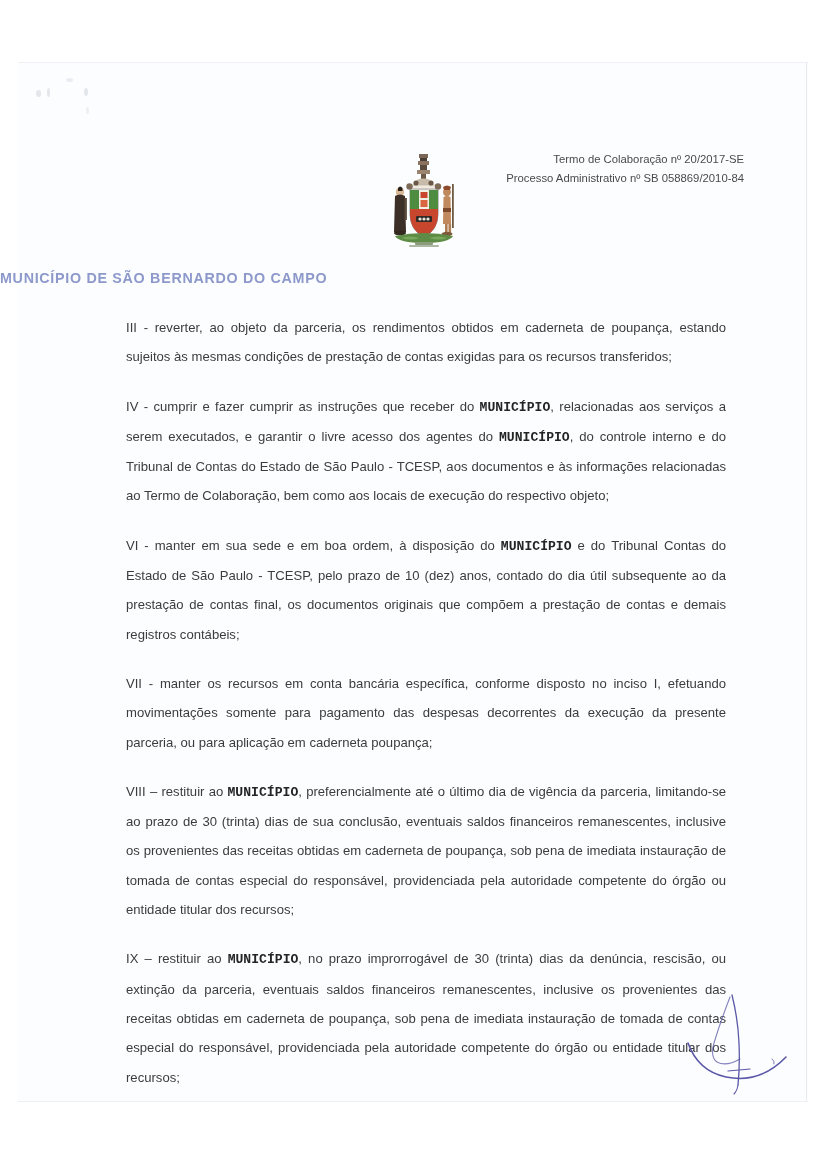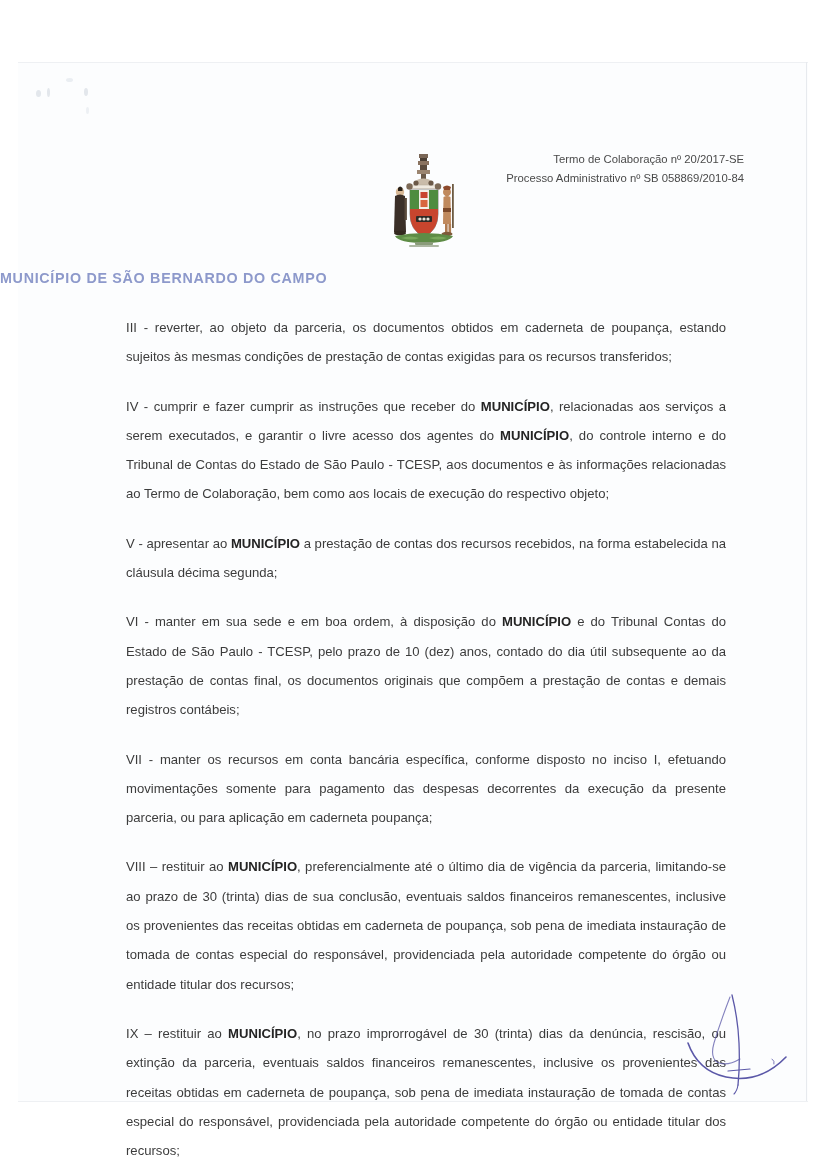--- a/index.html
+++ b/index.html
@@ -109,21 +109,21 @@
   }
   p.clause {
     margin: 0 0 20px 0;
     font-size: 13.1px;
     line-height: 29.3px;
     color: #3c3c3c;
     text-align: justify;
     text-justify: inter-word;
   }
   p.clause:last-child { margin-bottom: 0; }
-  p.clause b { font-weight: bold; color: #242424; }
+  p.clause b { font-weight: bold; color: #242424; font-family: Liberation Mono, monospace; }
 
   
   .signature {
     position: absolute;
     left: 668px;
     top: 985px;
     width: 130px;
     height: 120px;
     pointer-events: none;
   }
@@ -200,23 +200,22 @@
   </div>
 
   <div class="header-block">
     <div class="header-line">Termo de Colaboração nº 20/2017-SE</div>
     <div class="header-line">Processo Administrativo nº SB 058869/2010-84</div>
   </div>
 
   <div class="doc-title">MUNICÍPIO DE SÃO BERNARDO DO CAMPO</div>
 
   <div class="body-col">
-    <p class="clause">III - reverter, ao objeto da parceria, os documentos obtidos em caderneta de poupança, estando sujeitos às mesmas condições de prestação de contas exigidas para os recursos transferidos;</p>
+    <p class="clause">III - reverter, ao objeto da parceria, os rendimentos obtidos em caderneta de poupança, estando sujeitos às mesmas condições de prestação de contas exigidas para os recursos transferidos;</p>
     <p class="clause">IV - cumprir e fazer cumprir as instruções que receber do <b>MUNICÍPIO</b>, relacionadas aos serviços a serem executados, e garantir o livre acesso dos agentes do <b>MUNICÍPIO</b>, do controle interno e do Tribunal de Contas do Estado de São Paulo - TCESP, aos documentos e às informações relacionadas ao Termo de Colaboração, bem como aos locais de execução do respectivo objeto;</p>
-    <p class="clause">V - apresentar ao <b>MUNICÍPIO</b> a prestação de contas dos recursos recebidos, na forma estabelecida na cláusula décima segunda;</p>
     <p class="clause">VI - manter em sua sede e em boa ordem, à disposição do <b>MUNICÍPIO</b> e do Tribunal Contas do Estado de São Paulo - TCESP, pelo prazo de 10 (dez) anos, contado do dia útil subsequente ao da prestação de contas final, os documentos originais que compõem a prestação de contas e demais registros contábeis;</p>
     <p class="clause">VII - manter os recursos em conta bancária específica, conforme disposto no inciso I, efetuando movimentações somente para pagamento das despesas decorrentes da execução da presente parceria, ou para aplicação em caderneta poupança;</p>
     <p class="clause">VIII – restituir ao <b>MUNICÍPIO</b>, preferencialmente até o último dia de vigência da parceria, limitando-se ao prazo de 30 (trinta) dias de sua conclusão, eventuais saldos financeiros remanescentes, inclusive os provenientes das receitas obtidas em caderneta de poupança, sob pena de imediata instauração de tomada de contas especial do responsável, providenciada pela autoridade competente do órgão ou entidade titular dos recursos;</p>
     <p class="clause">IX – restituir ao <b>MUNICÍPIO</b>, no prazo improrrogável de 30 (trinta) dias da denúncia, rescisão, ou extinção da parceria, eventuais saldos financeiros remanescentes, inclusive os provenientes das receitas obtidas em caderneta de poupança, sob pena de imediata instauração de tomada de contas especial do responsável, providenciada pela autoridade competente do órgão ou entidade titular dos recursos;</p>
   </div>
 
   <div class="signature">
     <svg viewBox="0 0 130 120" width="130" height="120" xmlns="http://www.w3.org/2000/svg">
       <g fill="none" stroke="#5b58a8" stroke-linecap="round" stroke-linejoin="round">
         <path d="M62 12 Q52 38 46 58 Q42 72 49 77 Q58 82 72 74" stroke-width="1.1" opacity="0.75"></path>

